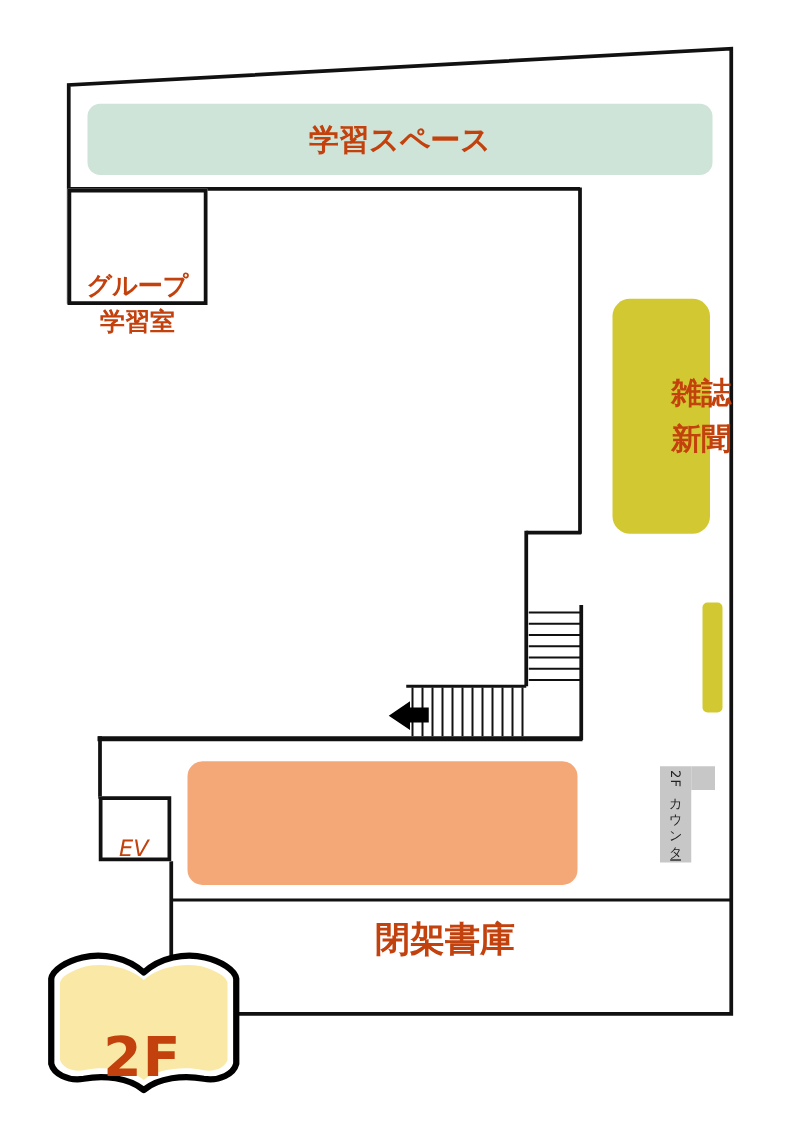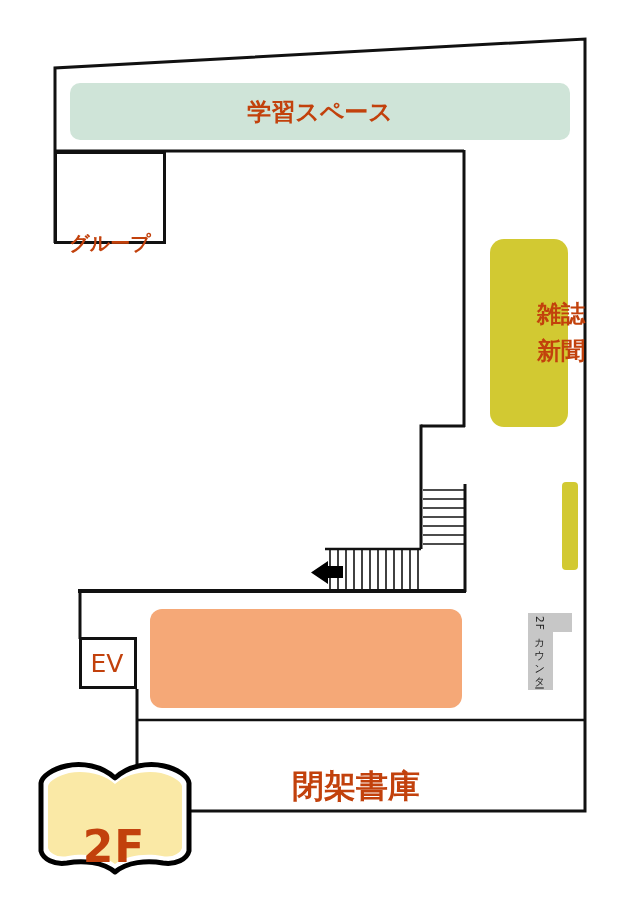--- a/index.html
+++ b/index.html
@@ -26,22 +26,22 @@
   #group-room-box{left:54px;top:151px;width:112px;height:93px;}
   #ev-box{left:79px;top:637px;width:58px;height:52px;}
   .lbl{
     position:absolute;z-index:5;color:#c2410c;font-weight:bold;
     transform:translate(-50%,-50%);text-align:center;white-space:nowrap;
   }
   #study-space-label{left:320px;top:112px;font-size:24px;}
   #group-room-label{left:110px;top:198px;font-size:20px;line-height:29px;margin-top:45px;}
   #magazine-label{left:561px;top:333px;font-size:24px;line-height:37px;}
   #bunko-label{left:306px;top:660px;font-size:22px;line-height:31px;}
-  #closed-stacks-label{left:356px;top:787px;font-size:32px;}
-  #ev-label{left:107px;top:663px;font-size:25px;font-weight:500;}
+  #closed-stacks-label{left:356px;top:752px;font-size:28px;}
+  #ev-label{left:107px;top:679px;font-size:18px;font-weight:500;font-style:italic;}
   #floor-label{left:114px;top:822px;font-size:44px;z-index:6;letter-spacing:1px;margin-top:24px;}
   #counter-label{
     position:absolute;z-index:5;left:540px;top:616px;
     transform:translateX(-50%);
     writing-mode:vertical-rl;text-orientation:mixed;
     font-size:10.5px;font-weight:500;color:#222;letter-spacing:1px;
   }
   #book-svg{z-index:4;}
 </style>
 </head>
@@ -110,20 +110,21 @@
     <g transform="translate(30,756)">
       <path d="M85,22 C72,10 52,6 36,10 C23,13 12,20 11,27 L11,95 C13,103 24,109 37,107 C53,104 73,106 85,116 C97,106 117,104 133,107 C146,109 157,103 159,95 L159,27 C158,20 147,13 134,10 C118,6 98,10 85,22 Z" fill="#ffffff" stroke="#000" stroke-width="5" stroke-linejoin="round"></path>
       <path d="M85,28 C74,18 55,14 39,17 C28,20 19,25 18,30 L18,92 C20,98 28,102 38,100 C53,97 74,99 85,108 C96,99 117,97 132,100 C142,102 150,98 152,92 L152,30 C151,25 142,20 131,17 C115,14 96,18 85,28 Z" fill="#fae9a6"></path>
     </g>
   </svg>
 
   <div class="lbl" id="study-space-label">学習スペース</div>
 
   <div class="lbl" id="group-room-label">
     <div>グループ</div>
+    <div>学習室</div>
   </div>
 
   <div class="lbl" id="magazine-label">
     <div>雑誌</div>
     <div>新聞</div>
   </div>
 
 
   <div class="lbl" id="closed-stacks-label">閉架書庫</div>
 

